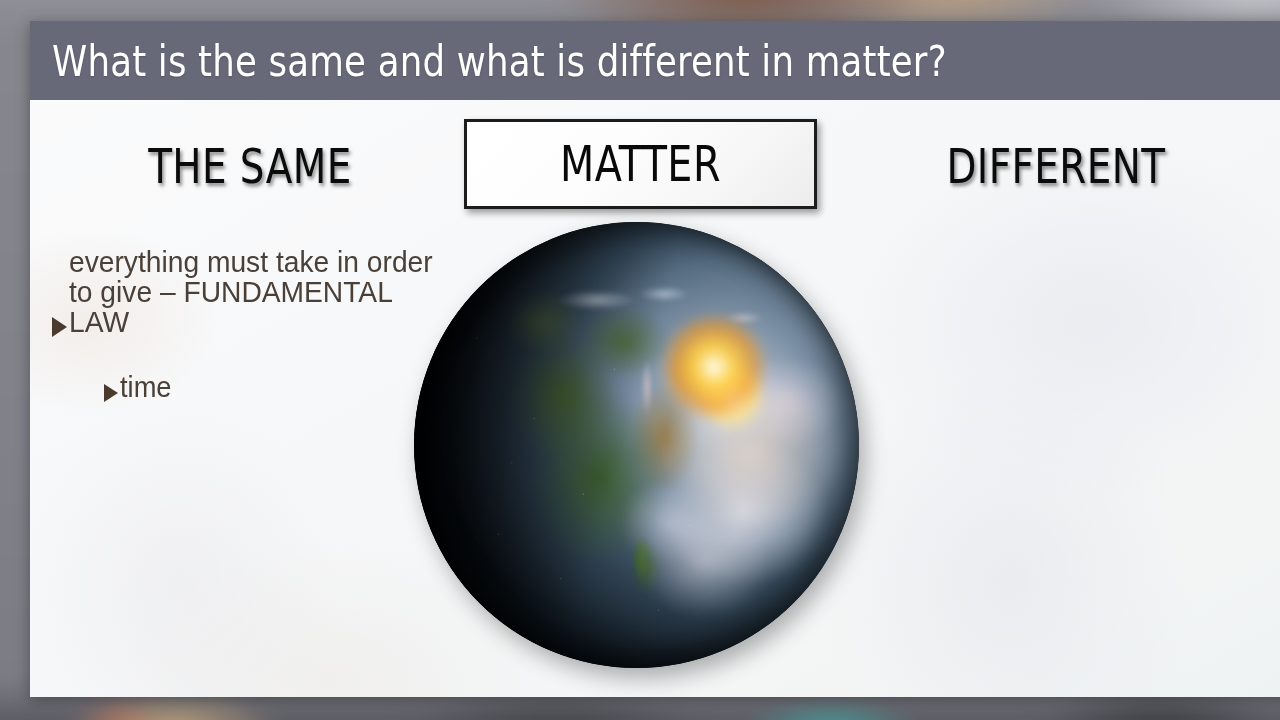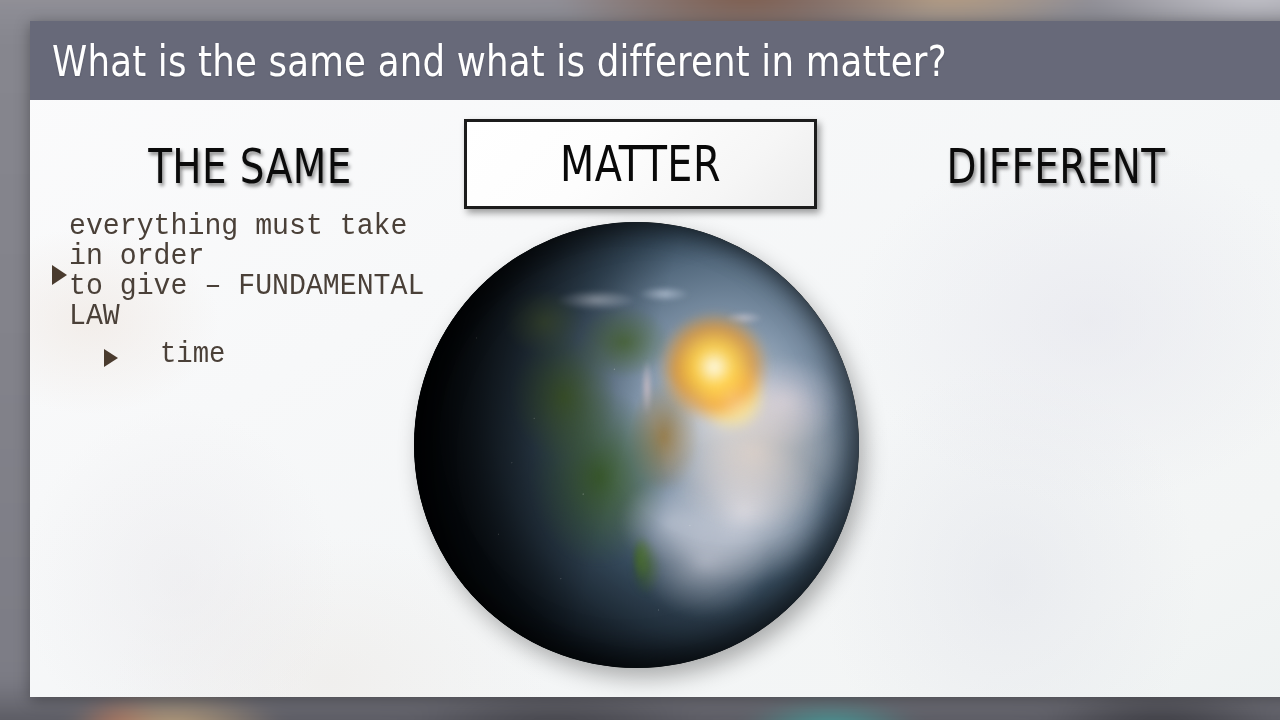--- a/index.html
+++ b/index.html
@@ -140,32 +140,32 @@
 
   
   #bullets {
     position: absolute;
     left: 22px;
     top: 190px;
     width: 420px;
   }
   .bullet-row {
     display: flex;
-    align-items: center;
+    align-items: flex-end;
     color: #4a4038;
-    font-family: Liberation Mono, monospace;
+    font-family: Liberation Sans, sans-serif;
     font-size: 30px;
     line-height: 1.0;
     margin-bottom: 9px;
+    margin-top: 36px;
   }
   .bullet-row.sub {
     padding-left: 52px;
     font-size: 29px;
     margin-bottom: 16px;
-    gap: 40px;
   }
   .tri {
     width: 0;
     height: 0;
     border-left: 15px solid #4a3b2e;
     border-top: 10px solid transparent;
     border-bottom: 10px solid transparent;
     margin-top: 8px;
     margin-right: 2px;
     flex: 0 0 auto;

